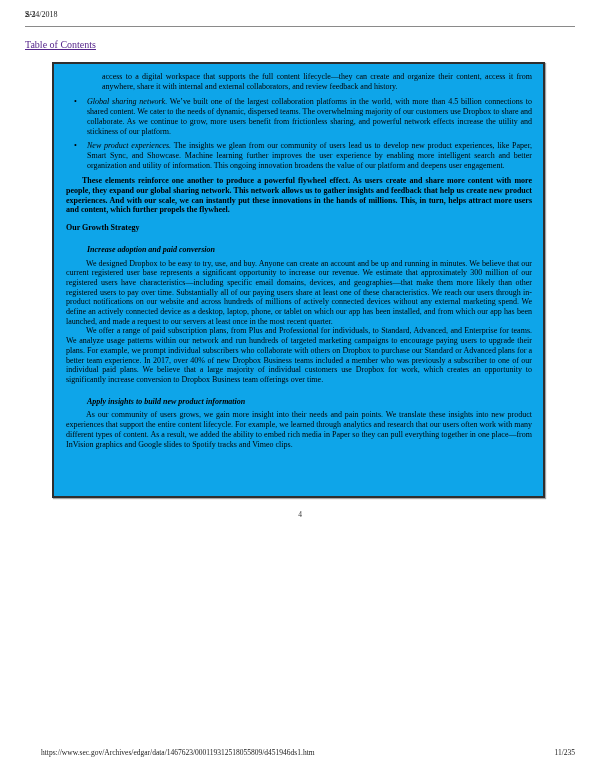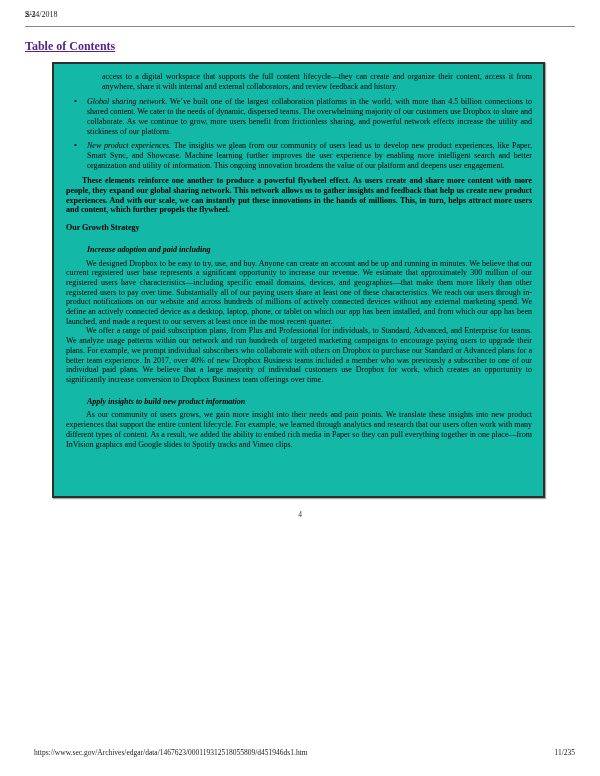--- a/index.html
+++ b/index.html
@@ -21,32 +21,32 @@
   .print-header .date { position: absolute; left: 0; top: 0; }
   .print-header .doc-type { position: absolute; left: 0; right: 0; top: 0; text-align: left; }
   .header-rule {
     position: absolute; top: 26px; left: 25px; right: 25px;
     border-top: 1.5px solid #8a8a8a;
   }
 
   
   .toc-link {
     position: absolute; top: 39px; left: 25px;
-    font-size: 12px; font-weight: bold;
+    font-size: 10px; font-weight: normal;
     color: #55258b; text-decoration: underline;
     cursor: pointer;
   }
 
   
   .content-box {
     position: absolute; top: 62px; left: 52px;
     width: 493px; height: 436px;
     border: 2px solid #2e2e2e;
     box-shadow: 1px 1px 1px rgba(0,0,0,0.35);
-    background: #14b8a6;
+    background: #0ea5e9;
     padding: 8px 11px 8px 12px;
     font-size: 8px; line-height: 9.7px;
     text-align: justify;
   }
   .cont-para {
     margin-left: 36px;
     margin-bottom: 6px;
   }
   .bullet-row {
     display: flex;
@@ -82,21 +82,21 @@
   .page-number {
     position: absolute; top: 510px; left: 0; right: 0;
     text-align: center; font-size: 7.5px; color: #333;
   }
 
   
   .print-footer {
     position: absolute; top: 748px; left: 25px; right: 25px;
     font-size: 7.5px; color: #1a1a1a;
   }
-  .print-footer .url { position: absolute; left: 9px; top: 0; }
+  .print-footer .url { position: absolute; left: 16px; top: 0; }
   .print-footer .page-indicator { position: absolute; right: 0; top: 0; font-family: Liberation Serif, serif; }
 </style>
 </head>
 <body>
 
 <div class="page">
 
   <div class="print-header">
     <span class="date">2/24/2018</span>
     <span class="doc-type">S-1</span>
@@ -116,21 +116,21 @@
 
     <div class="bullet-row">
       <span class="bullet-marker">•</span>
       <span class="bullet-body"><span class="lead-italic">New product experiences.</span><span> The insights we glean from our community of users lead us to develop new product experiences, like Paper, Smart Sync, and Showcase. Machine learning further improves the user experience by enabling more intelligent search and better organization and utility of information. This ongoing innovation broadens the value of our platform and deepens user engagement.</span></span>
     </div>
 
     <p class="flywheel-para">These elements reinforce one another to produce a powerful flywheel effect. As users create and share more content with more people, they expand our global sharing network. This network allows us to gather insights and feedback that help us create new product experiences. And with our scale, we can instantly put these innovations in the hands of millions. This, in turn, helps attract more users and content, which further propels the flywheel.</p>
 
     <p class="growth-heading">Our Growth Strategy</p>
 
-    <p class="sub-heading">Increase adoption and paid including</p>
+    <p class="sub-heading">Increase adoption and paid conversion</p>
     <p class="section-para">We designed Dropbox to be easy to try, use, and buy. Anyone can create an account and be up and running in minutes. We believe that our current registered user base represents a significant opportunity to increase our revenue. We estimate that approximately 300 million of our registered users have characteristics—including specific email domains, devices, and geographies—that make them more likely than other registered users to pay over time. Substantially all of our paying users share at least one of these characteristics. We reach our users through in-product notifications on our website and across hundreds of millions of actively connected devices without any external marketing spend. We define an actively connected device as a desktop, laptop, phone, or tablet on which our app has been installed, and from which our app has been launched, and made a request to our servers at least once in the most recent quarter.</p>
 
     <p class="section-para">We offer a range of paid subscription plans, from Plus and Professional for individuals, to Standard, Advanced, and Enterprise for teams. We analyze usage patterns within our network and run hundreds of targeted marketing campaigns to encourage paying users to upgrade their plans. For example, we prompt individual subscribers who collaborate with others on Dropbox to purchase our Standard or Advanced plans for a better team experience. In 2017, over 40% of new Dropbox Business teams included a member who was previously a subscriber to one of our individual paid plans. We believe that a large majority of individual customers use Dropbox for work, which creates an opportunity to significantly increase conversion to Dropbox Business team offerings over time.</p>
 
     <p class="sub-heading">Apply insights to build new product information</p>
     <p class="section-para">As our community of users grows, we gain more insight into their needs and pain points. We translate these insights into new product experiences that support the entire content lifecycle. For example, we learned through analytics and research that our users often work with many different types of content. As a result, we added the ability to embed rich media in Paper so they can pull everything together in one place—from InVision graphics and Google slides to Spotify tracks and Vimeo clips.</p>
 
   </div>
 
   <div class="page-number">4</div>

